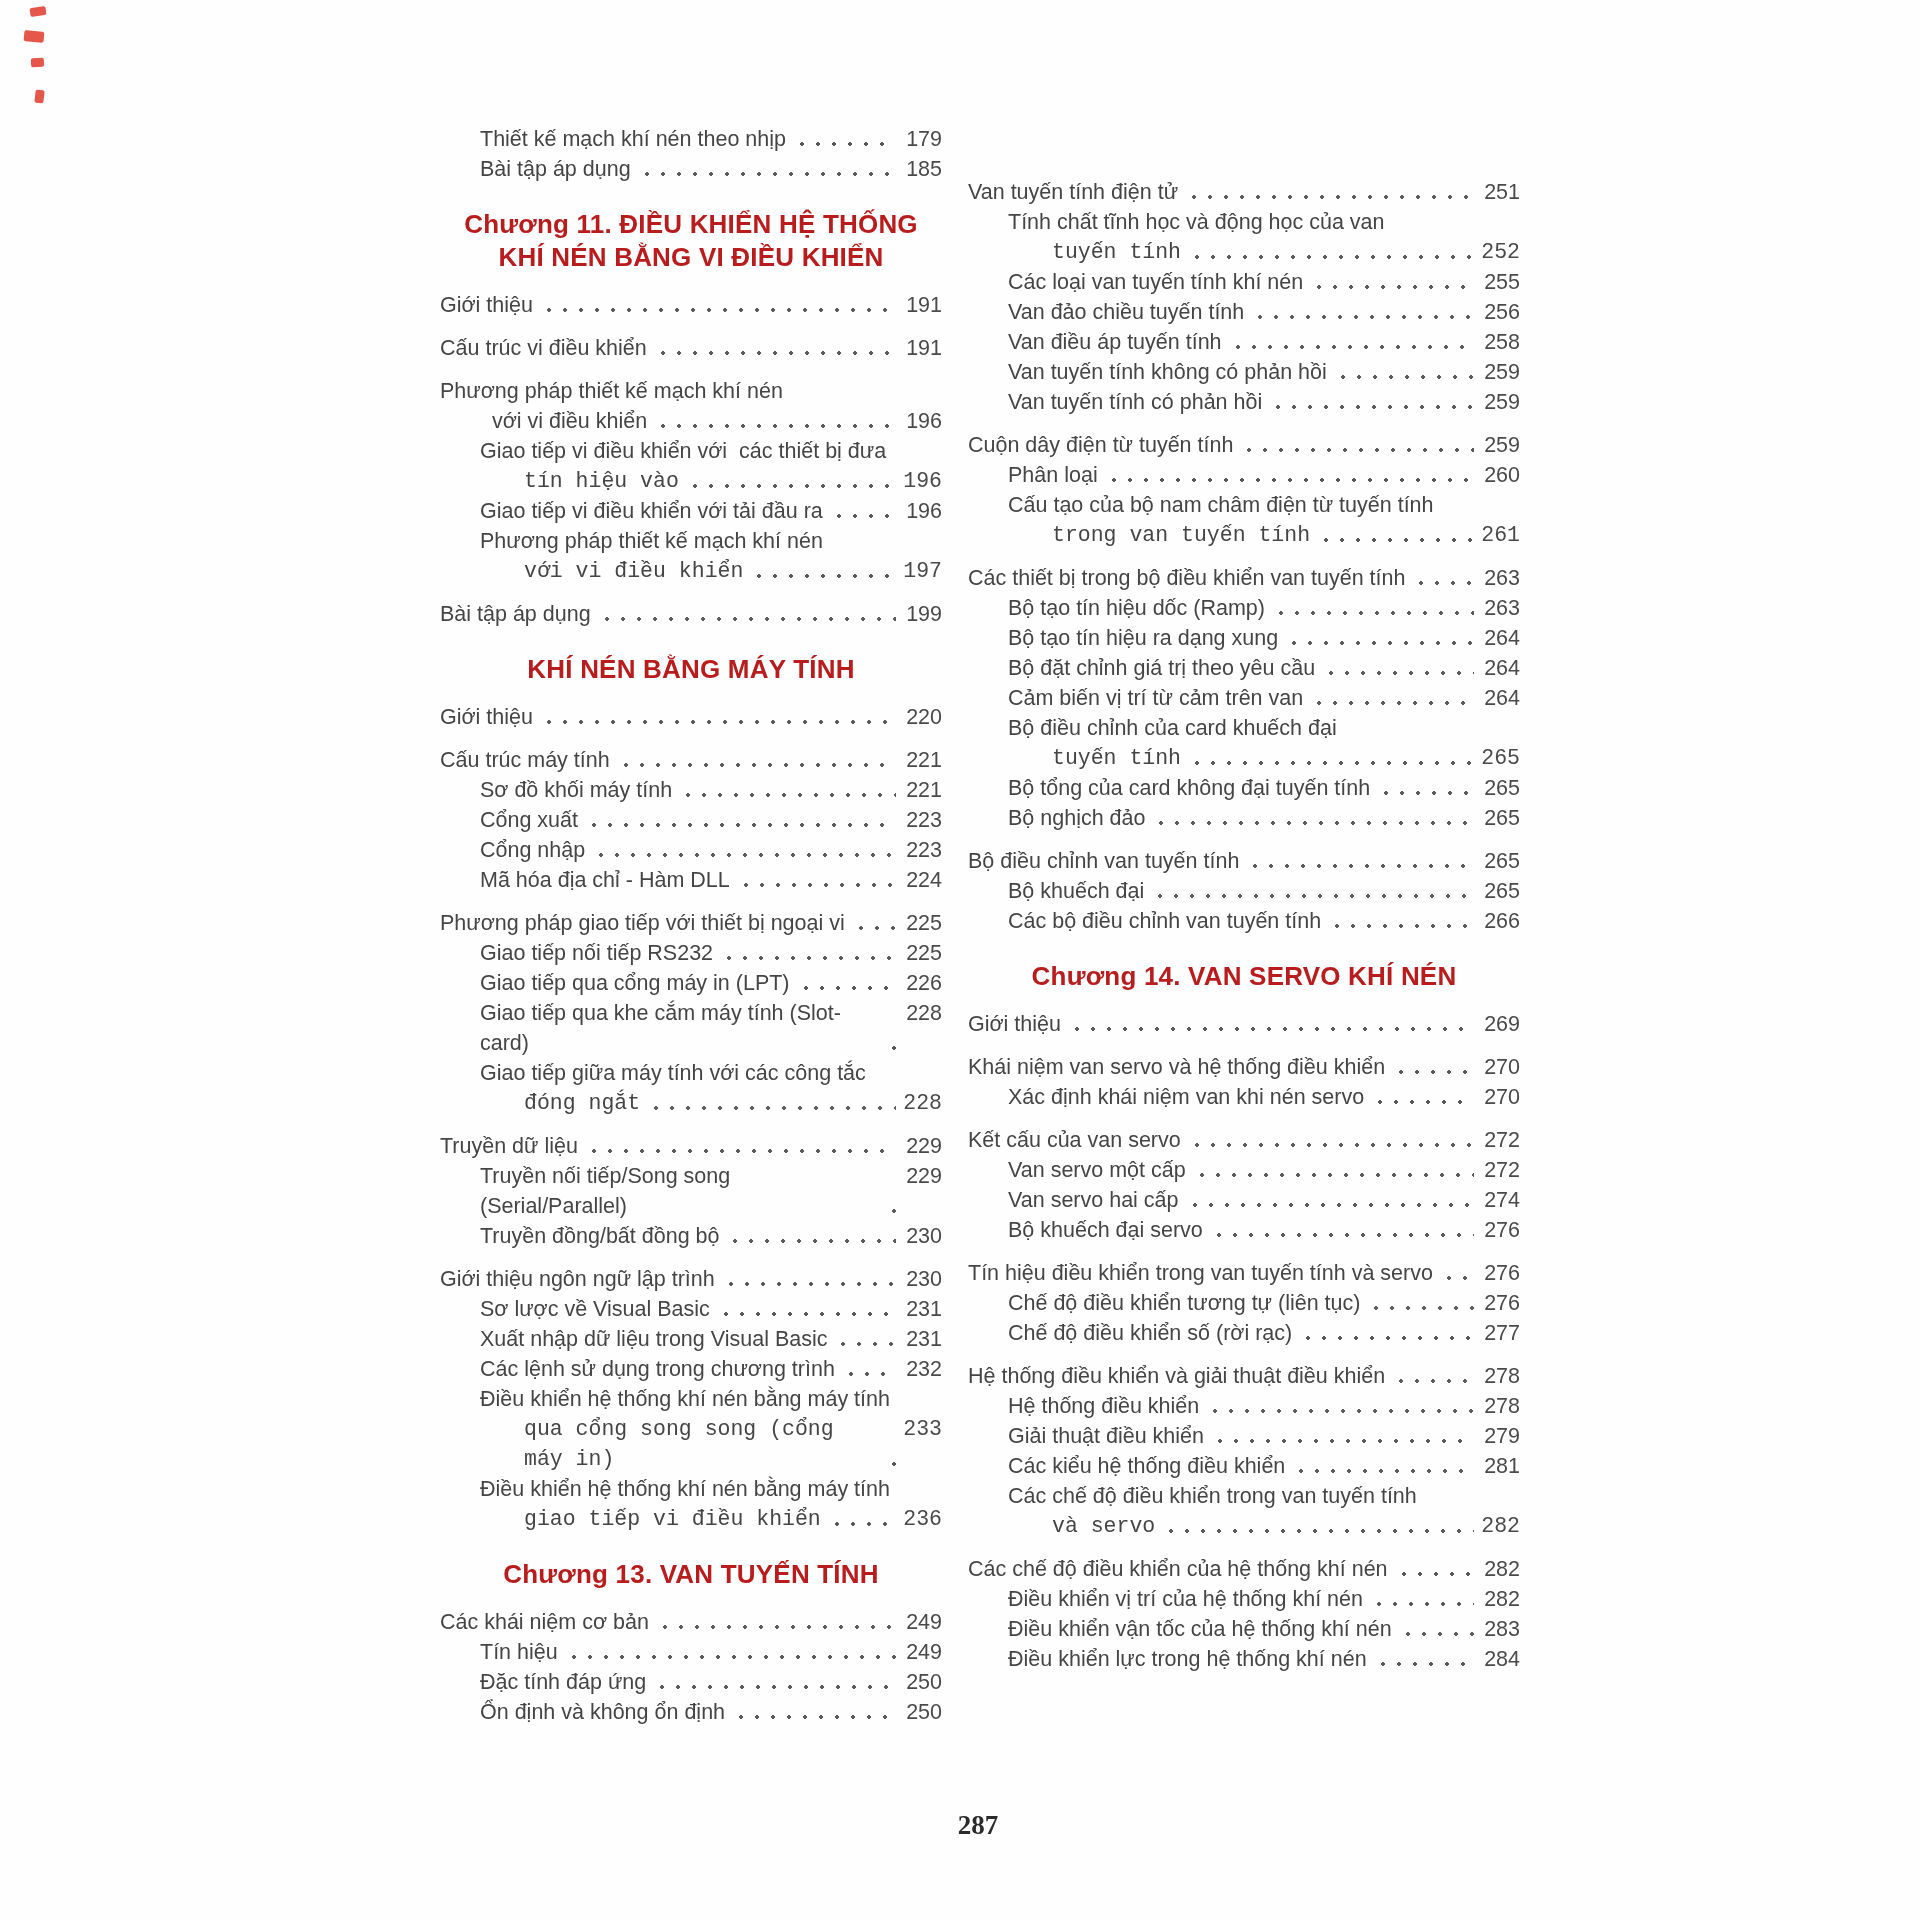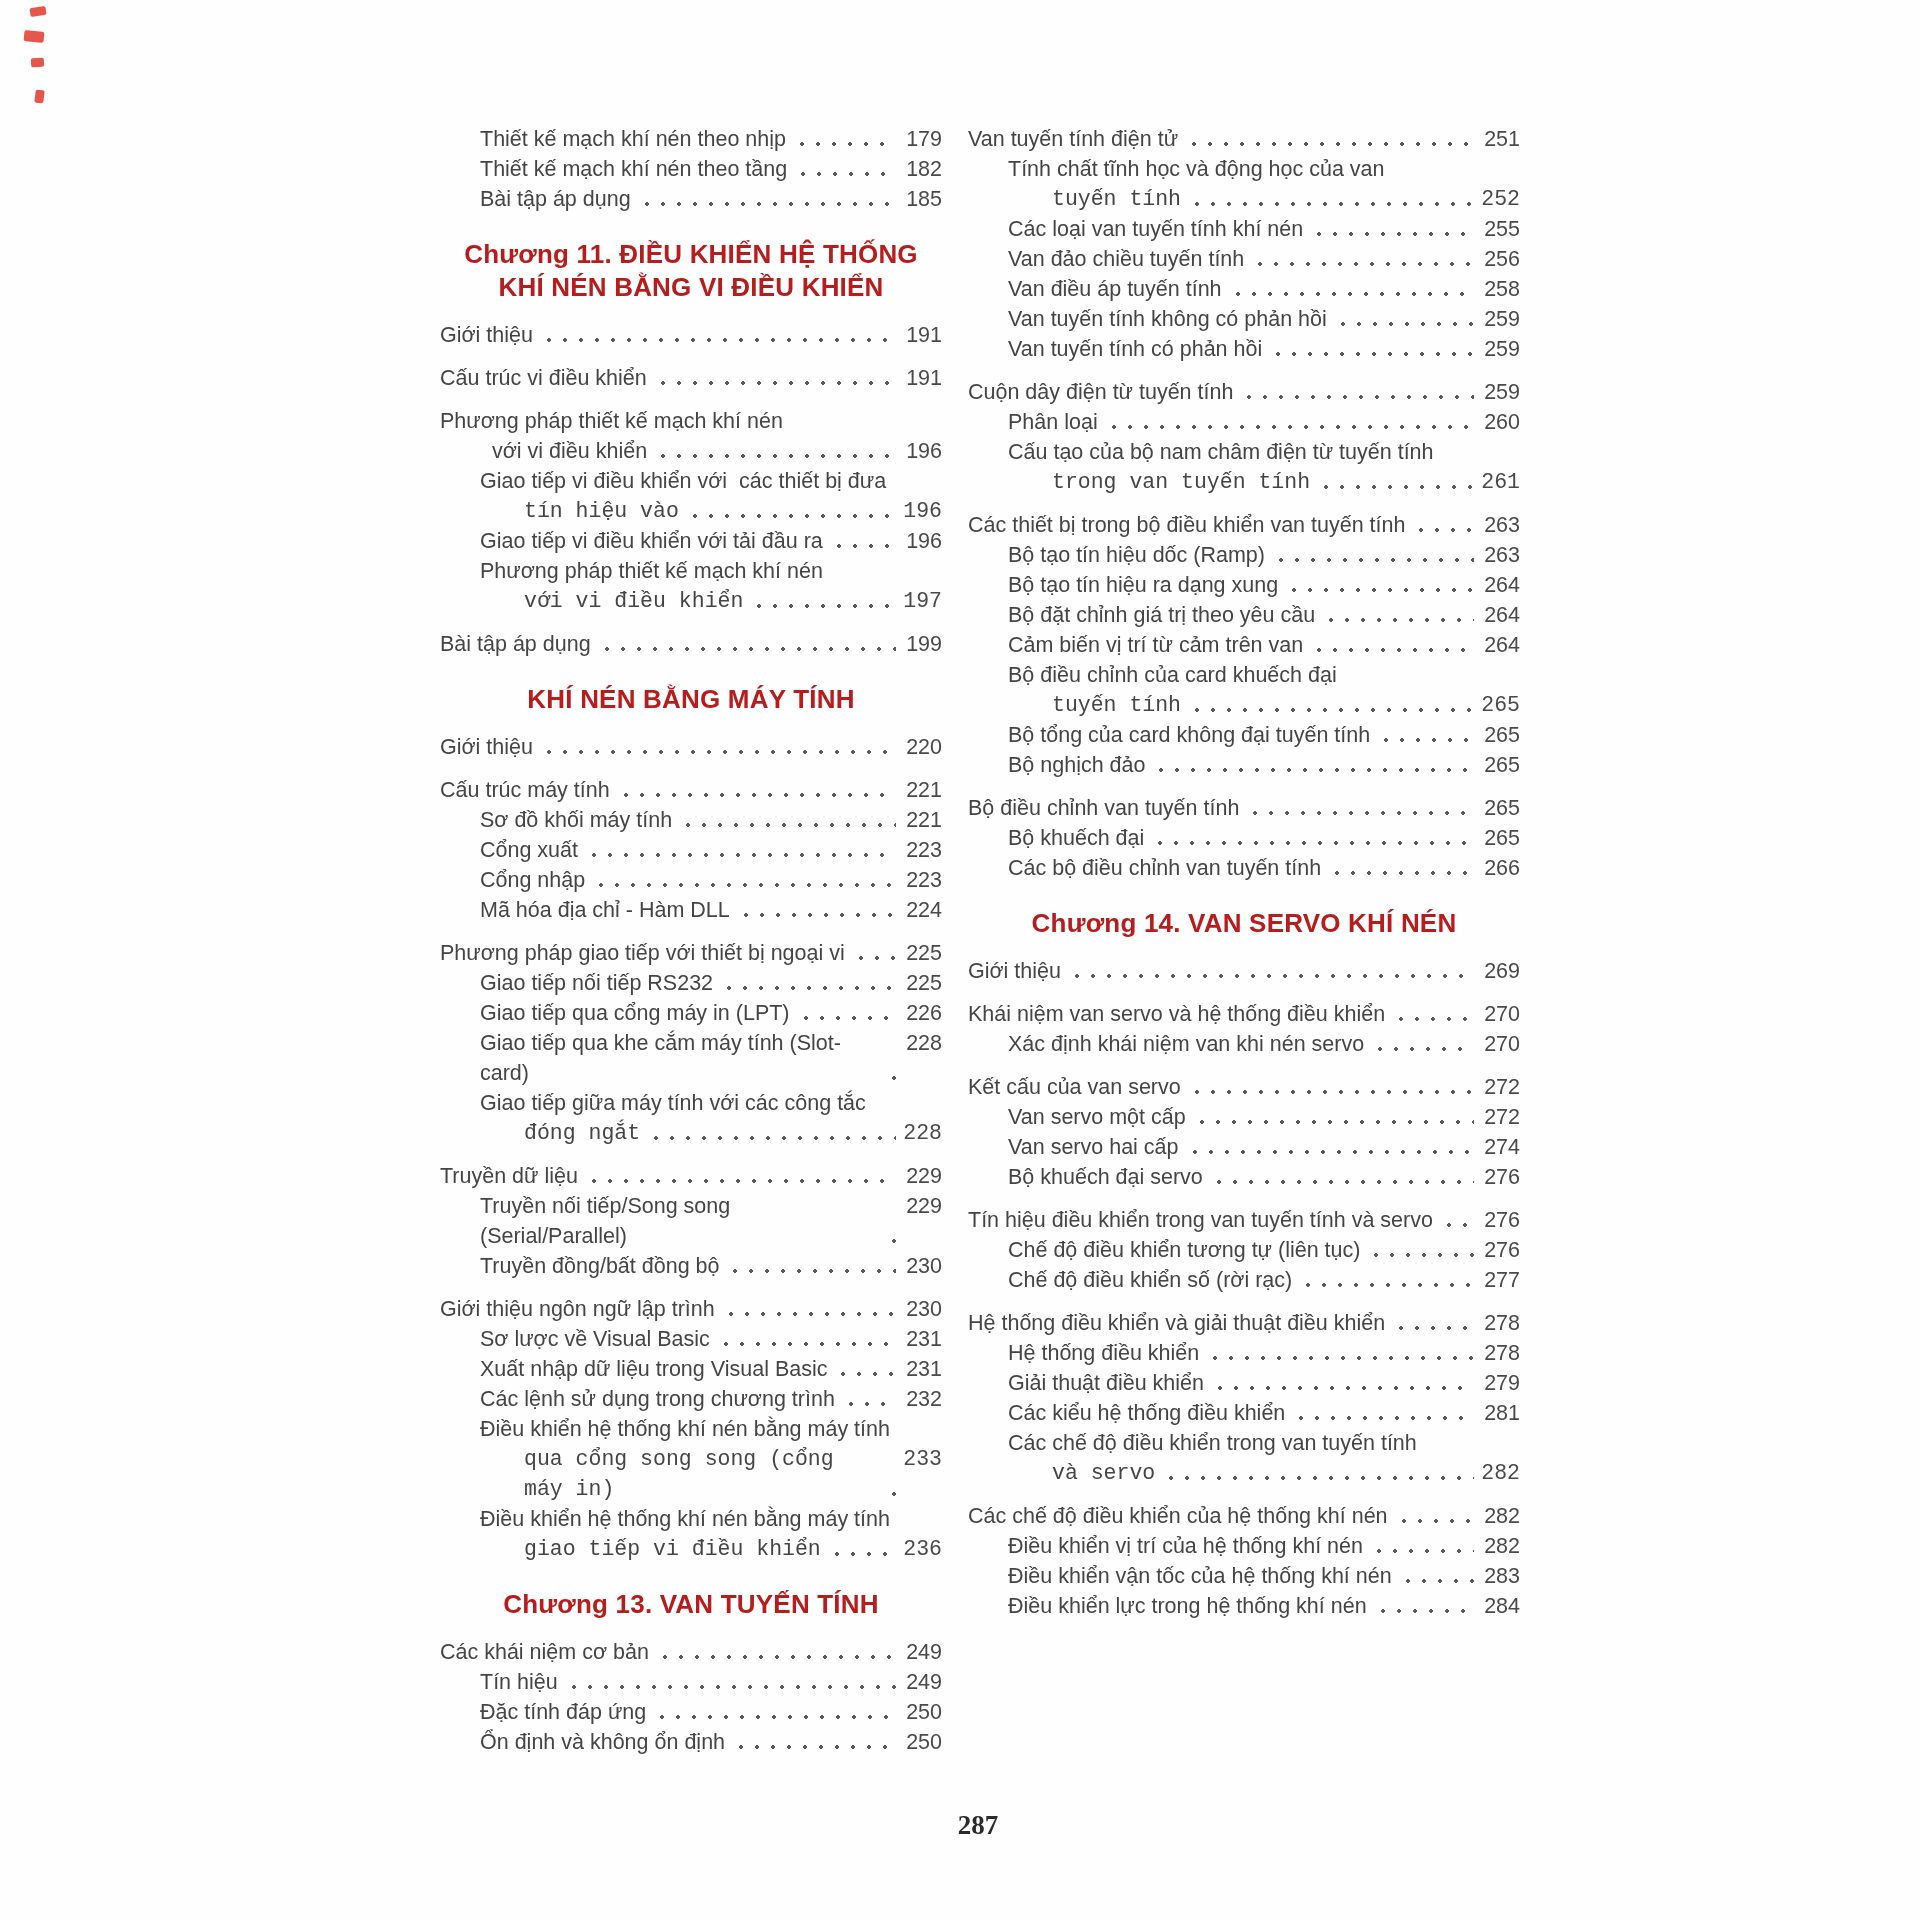--- a/index.html
+++ b/index.html
@@ -5,21 +5,21 @@
   html,body{margin:0;padding:0;}
   body{
     width:1920px;height:1920px;position:relative;overflow:hidden;
     background:#fdfdfd;
     font-family:"Liberation Sans","DejaVu Sans",sans-serif;
     color:#454545;
   }
   .page{position:absolute;inset:0;background:#fefefe;}
   .content{
     position:absolute;left:440px;top:124px;width:1080px;
-    display:flex;gap:26px;align-items:flex-start;
+    display:flex;gap:26px;align-items:center;
   }
   .column{font-size:21.5px;line-height:30px;}
   .col-left{width:502px;}
   .col-right{width:552px;}
   .entry{display:flex;align-items:baseline;}
   .entry.top{margin-top:13px;}
   .column > :first-child{margin-top:0;}
   .ind0{padding-left:0;}
   .ind1{padding-left:40px;}
   .ind2{padding-left:52px;}
@@ -61,25 +61,20 @@
   </div>
 
   <div class="content">
     <div class="column col-left" id="col-left">
         <div class="entry ind1">
           <span class="txt">Thiết kế mạch khí nén theo nhịp</span>
           <span class="leader"></span>
           <span class="num">179</span>
         </div>
         <div class="entry ind1">
-          <span class="txt">Thiết kế mạch khí nén theo tầng</span>
-          <span class="leader"></span>
-          <span class="num">182</span>
-        </div>
-        <div class="entry ind1">
           <span class="txt">Bài tập áp dụng</span>
           <span class="leader"></span>
           <span class="num">185</span>
         </div>
         <div class="heading">
           <div class="heading-line">Chương 11. ĐIỀU KHIỂN HỆ THỐNG</div>
           <div class="heading-line">KHÍ NÉN BẰNG VI ĐIỀU KHIỂN</div>
         </div>
         <div class="entry ind0 top">
           <span class="txt">Giới thiệu</span>

